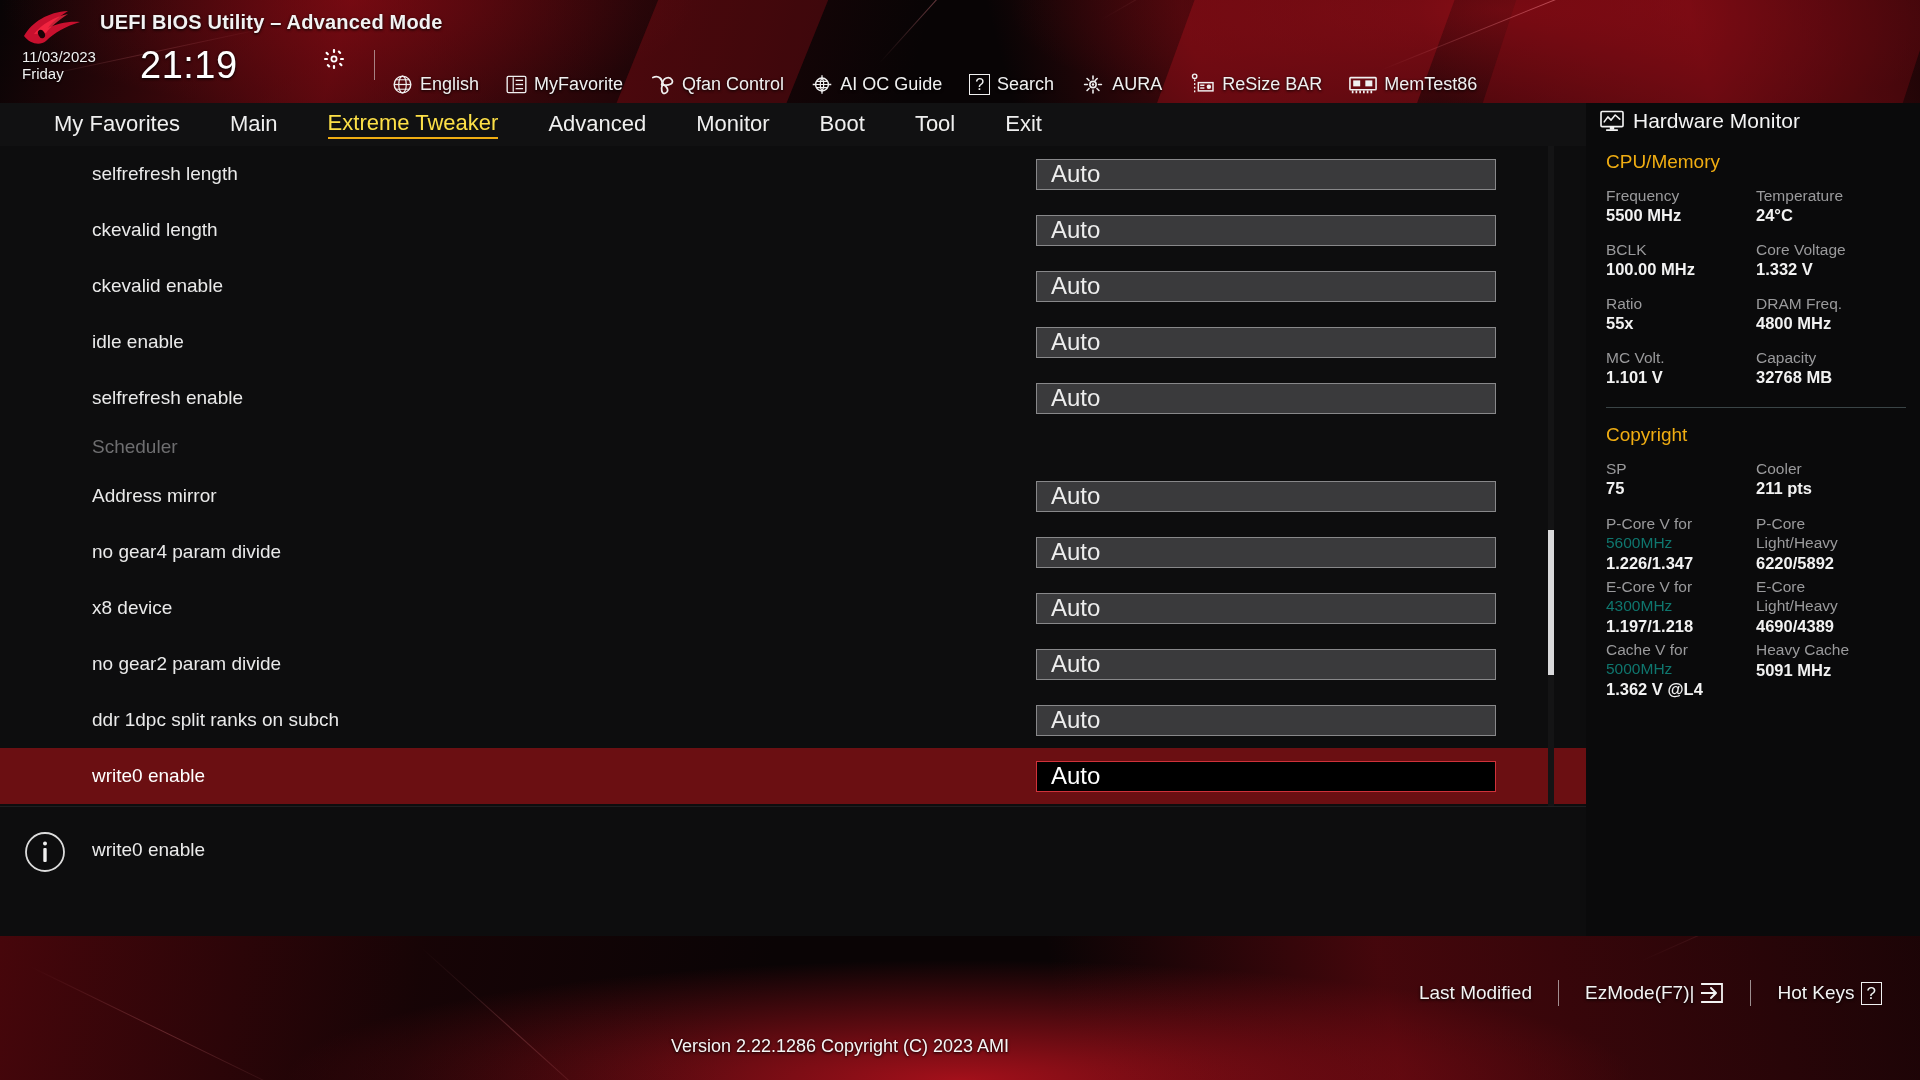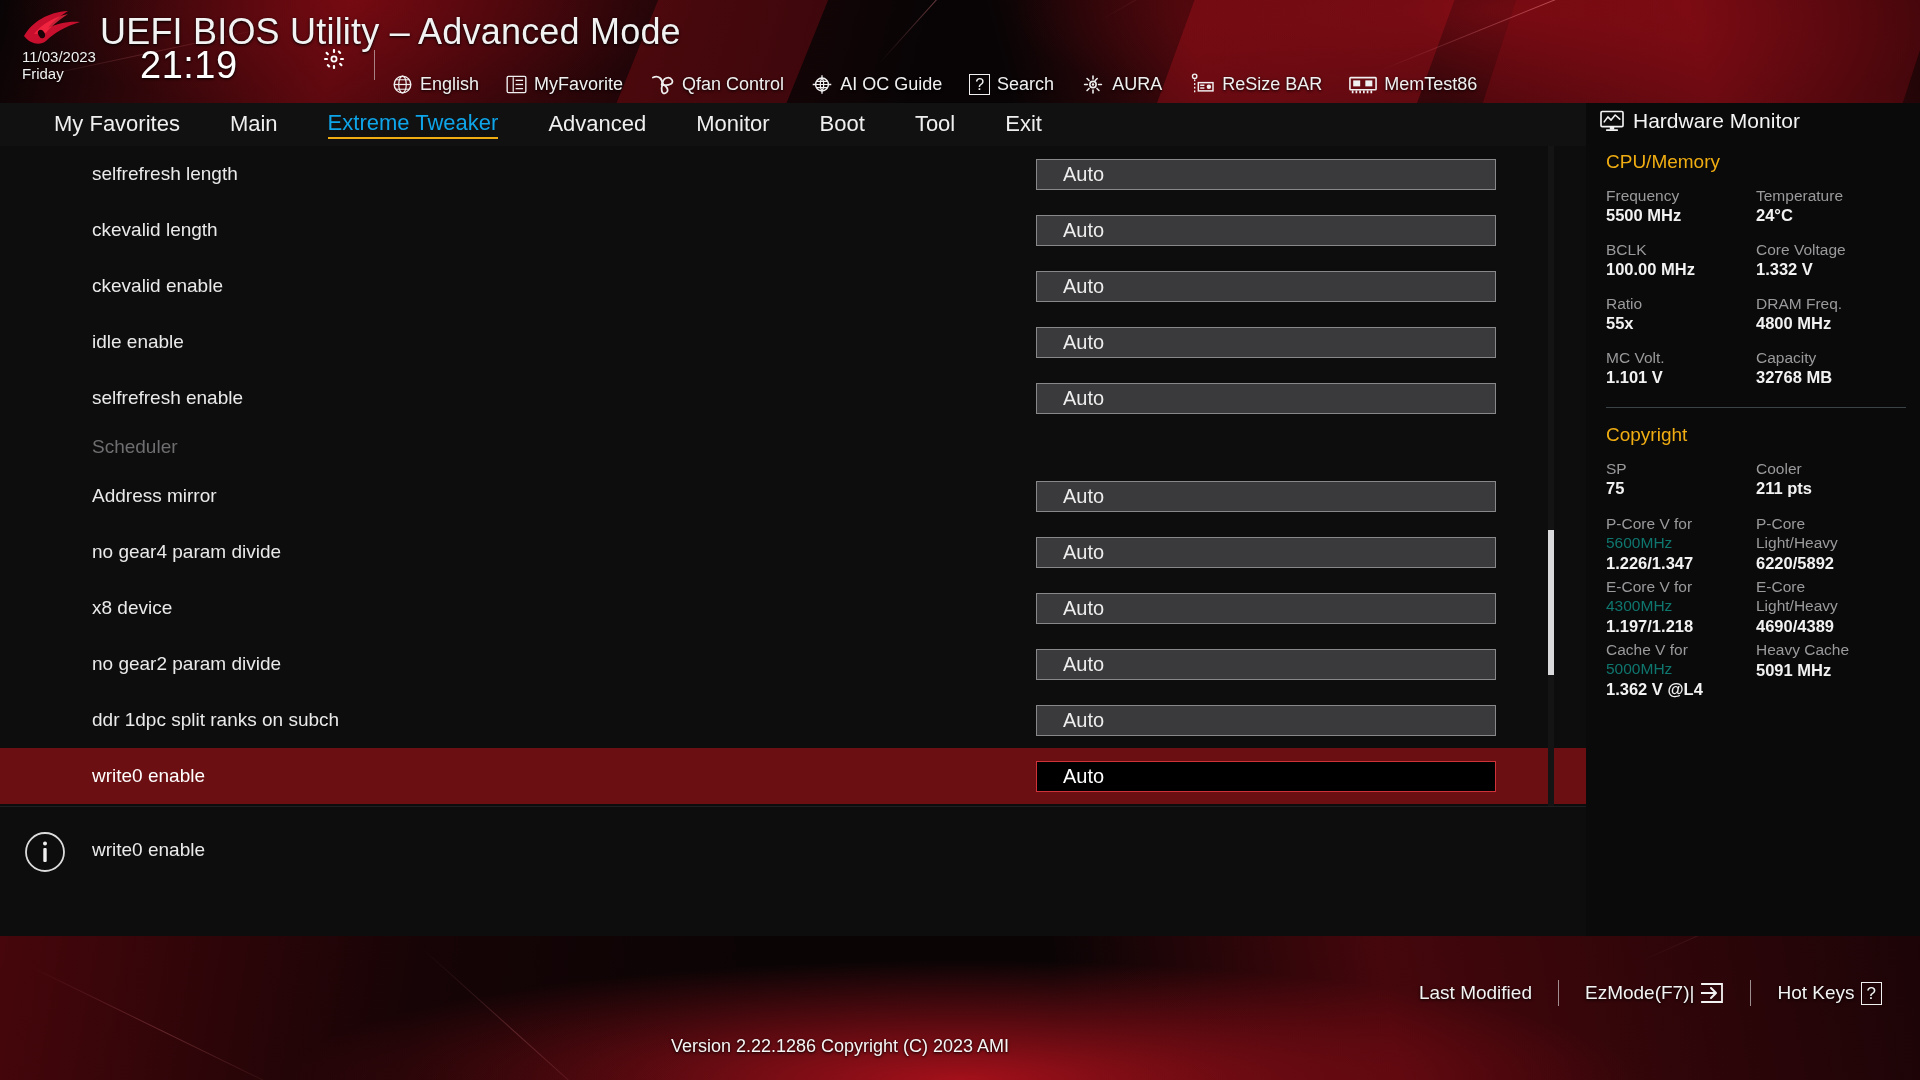--- a/index.html
+++ b/index.html
@@ -25,21 +25,21 @@
     position:absolute; background:linear-gradient(to right, rgba(255,120,130,0) 0%, rgba(255,140,150,0.55) 50%, rgba(255,120,130,0) 100%);
     height:1px; transform-origin:left center;
   }
   .wedge {
     position:absolute; background:rgba(190,20,32,0.35);
   }
 
   #logo-rog { position:absolute; left:22px; top:10px; width:62px; height:40px; }
   #title {
     position:absolute; left:100px; top:11px;
-    font-size:36px; font-weight:400; color:#f2f2f2; letter-spacing:0.2px;
+    font-size:20px; font-weight:700; color:#f2f2f2; letter-spacing:0.2px;
     text-shadow:0 1px 3px #000;
   }
 
   #datebox { position:absolute; left:22px; top:48px; font-size:15px; line-height:17px; color:#f0f0f0; text-shadow:0 1px 2px #000;}
   #clock { position:absolute; left:140px; top:44px; font-size:38px; font-weight:400; color:#fff; letter-spacing:0.5px; text-shadow:0 1px 3px #000;}
   #gear-clock { position:absolute; left:323px; top:48px; width:22px; height:22px; }
   #vdiv1 { position:absolute; left:374px; top:50px; width:1px; height:30px; background:rgba(230,230,230,0.55); }
 
   #toolbar { position:absolute; left:392px; top:52px; height:30px; display:flex; align-items:center; gap:0px; }
   .tbitem { display:flex; align-items:center; gap:7px; padding:0 13px 0 0; margin-right:14px; font-size:18px; color:#f0f0f0; text-shadow:0 1px 3px #000; white-space:nowrap; cursor:pointer;margin-top:34px;}
@@ -47,43 +47,43 @@
 
   
   #tabbar {
     position:absolute; left:0; top:103px; width:1586px; height:43px;
     background:#111112;
     display:flex; align-items:center; padding-left:54px;
   }
   .tab {
     font-size:22px; color:#efefef; margin-right:50px; padding-bottom:2px; cursor:pointer; white-space:nowrap;
   }
-  .tab.active { color:#0ea5e9; border-bottom:2px solid #f0ad12; padding-bottom:1px; }
+  .tab.active { color:#fde047; border-bottom:2px solid #f0ad12; padding-bottom:1px; }
 
   
   #hm-headstrip { position:absolute; left:1586px; top:103px; width:334px; height:43px; background:#0b0b0c; }
 
   
   #content {
     position:absolute; left:0; top:146px; width:1586px; height:660px;
     background:#0d0d0e;
     overflow:hidden;
   }
   .row {
     position:relative; height:56px; display:flex; align-items:center;
   }
   .row .label {
     position:absolute; left:92px; font-size:19px; color:#eaeaea; white-space:nowrap;
   }
   .row.section .label { color:#6e6e70; }
   .row .field {
     position:absolute; left:1036px; width:460px; height:31px;
     background:#3a3a3c; border:1px solid #88888a;
-    display:flex; align-items:center; padding-left:26px;
-    font-size:20px; color:#ededed;
+    display:flex; align-items:center; padding-left:14px;
+    font-size:24px; color:#ededed;
   }
   .row.selected { background:#6b0f12; }
   .row.selected .label { color:#ffffff; }
   .row.selected .field { background:#000; border:1px solid #d0323a; color:#fff; }
 
   
   #scrolltrack { position:absolute; left:1548px; top:146px; width:6px; height:660px; background:#141415; }
   #scrollthumb { position:absolute; left:1548px; top:530px; width:6px; height:145px; background:#d9d9db; }
 
   

